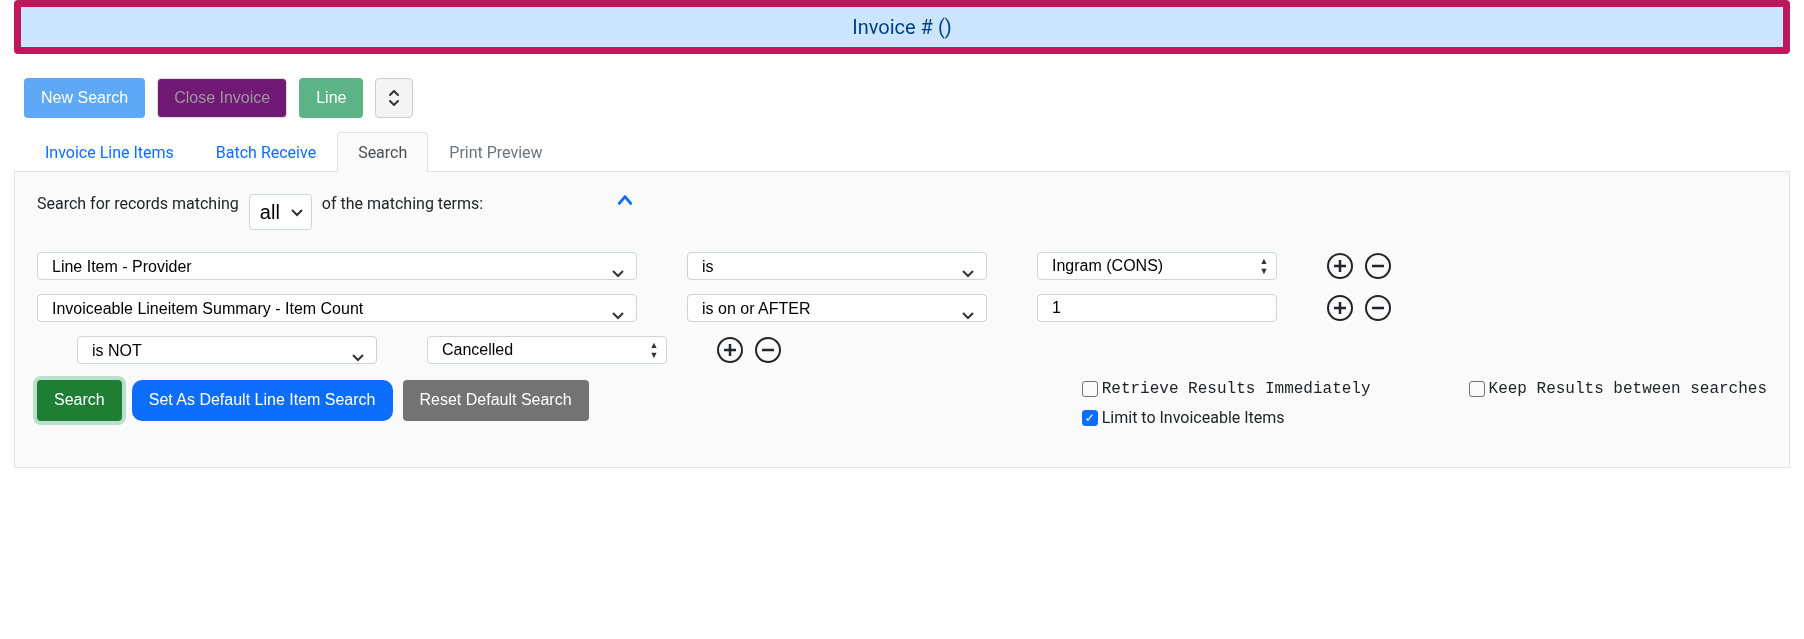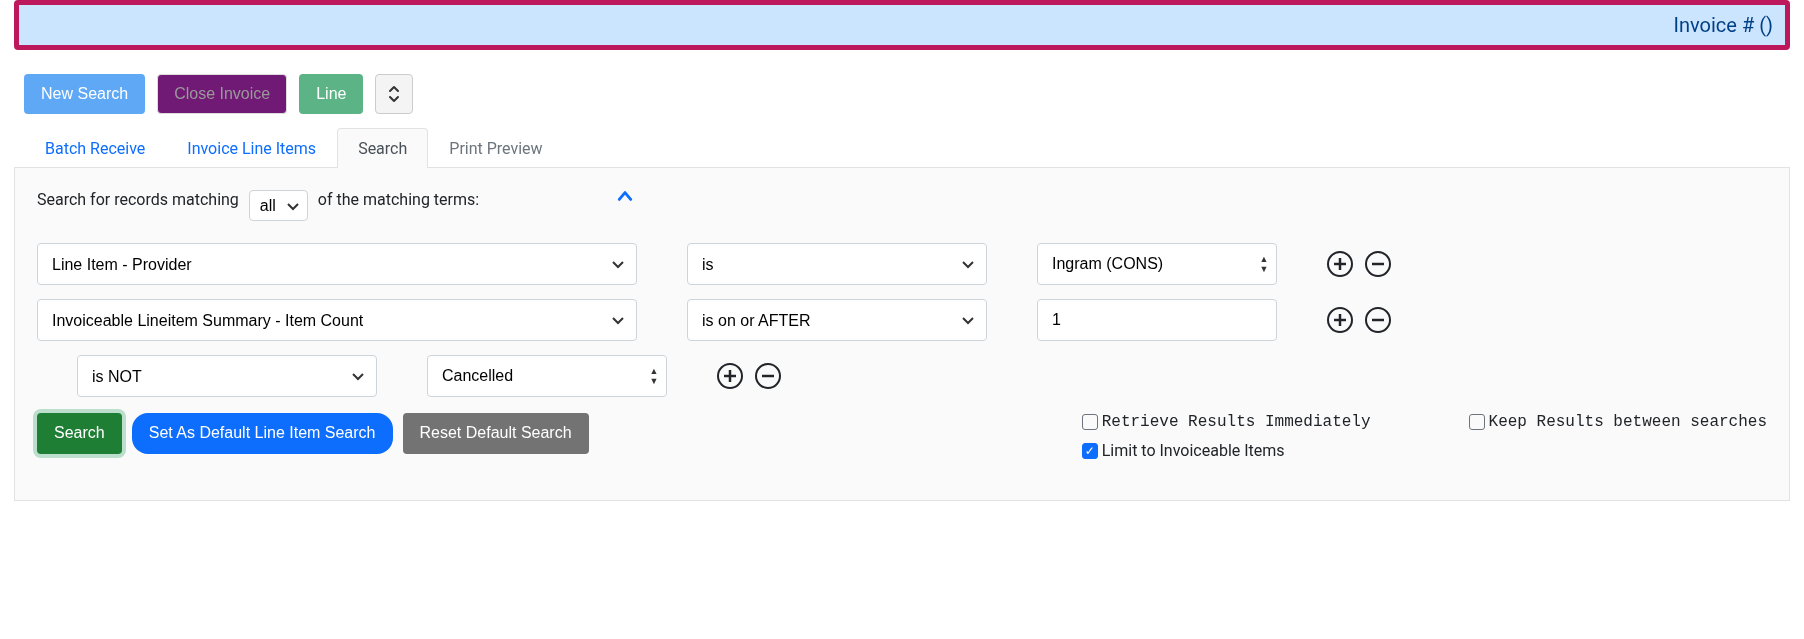--- a/index.html
+++ b/index.html
@@ -7,24 +7,24 @@
     margin: 0;
     padding: 0 14px;
     font-family: -apple-system, BlinkMacSystemFont, "Segoe UI", Roboto, "Helvetica Neue", Arial, sans-serif;
     font-size: 16px;
     color: #212529;
     background: #fff;
   }
   .page-title {
     background: #cce5ff;
     color: #004085;
-    border: 5px solid #be185d;
+    border: 7px solid #be185d;
     border-radius: 4px;
     padding: 8px 12px;
-    text-align: right;
+    text-align: center;
     font-size: 20px;
     margin: 0 0 24px 0;
   }
   .toolbar {
     display: flex;
     gap: 12px;
     padding: 0 10px;
     margin-bottom: 14px;
   }
   .btn {
@@ -48,21 +48,21 @@
     background: #5cb386;
     color: #fff;
   }
   .btn-outline {
     background: #f4f4f4;
     border-color: #ccc;
     color: #444;
     padding: 6px 12px;
   }
   .btn-outline svg { display:block; }
-  .btn-blue { background:#0d6efd; color:#fff; border-radius:16px;}
+  .btn-blue { background:#0d6efd; color:#fff; border-radius:10px;}
   .btn-gray { background:#737373; color:#fff; border-radius:4px;}
   .btn-darkgreen { background:#1e7e34; color:#fff; border-radius:4px;}
   .search-focus { box-shadow: 0 0 0 4px rgba(94,179,134,0.4); }
 
   .tabs {
     display: flex;
     padding: 0 10px;
     border-bottom: 1px solid #e2e2e2;
   }
   .tab {
@@ -92,21 +92,21 @@
     display: flex;
     gap: 10px;
     margin-bottom: 22px;
     position: relative;
   }
   .select {
     background: #fff;
     border: 1px solid #ced4da;
     border-radius: 4px;
     padding: 6px 30px 6px 10px;
-    font-size: 16px;
+    font-size: 20px;
     appearance: none;
     position: relative;
   }
   .select-wrap { position: relative; display: inline-block; }
   .select-wrap .chev {
     position: absolute;
     right: 8px;
     top: 50%;
     transform: translateY(-50%);
     pointer-events: none;
@@ -119,21 +119,21 @@
     top: -2px;
   }
 
   .rows { display:flex; flex-direction:column; gap:14px; }
   .row { display:flex; align-items:center; gap:10px; width:100%; }
   .field-select, .op-select, .val-input {
     background:#fff;
     border:1px solid #ced4da;
     border-radius:4px;
     font-size:16px;
-    height:42px;
+    height:28px;
     padding: 0 34px 0 14px;
     appearance:none;
   }
   .field-wrap { position:relative; width:600px; }
   .field-select { width:100%; }
   .op-wrap { position:relative; width:300px; margin-left:40px;}
   .op-select { width:100%; }
   .val-wrap { position:relative; width:240px; margin-left:40px;}
   .val-input { width:100%; padding-right:26px;}
   .val-input.number { padding-right:10px; }
@@ -178,22 +178,22 @@
   <button class="btn btn-light">Close Invoice</button>
   <button class="btn btn-success">Line</button>
   <button class="btn btn-outline">
     <svg width="12" height="18" viewBox="0 0 12 18">
         <path d="M2 6 L6 2 L10 6 M2 12 L6 16 L10 12" stroke="#333" stroke-width="2" fill="none" stroke-linecap="round" stroke-linejoin="round"></path>
       </svg>
   </button>
 </div>
 
 <div class="tabs">
+  <div class="tab">Invoice Line Items</div>
   <div class="tab">Batch Receive</div>
-  <div class="tab">Invoice Line Items</div>
   <div class="tab active">Search</div>
   <div class="tab disabled">Print Preview</div>
 </div>
 
 <div class="panel">
 
   <div class="search-header">
     <span>Search for records matching</span>
     <span class="select-wrap">
       <select class="select">

